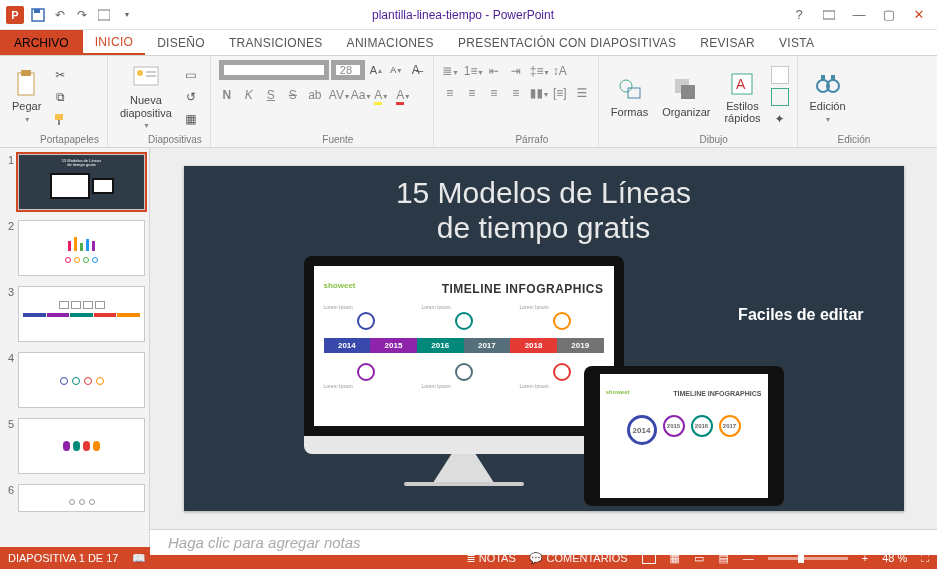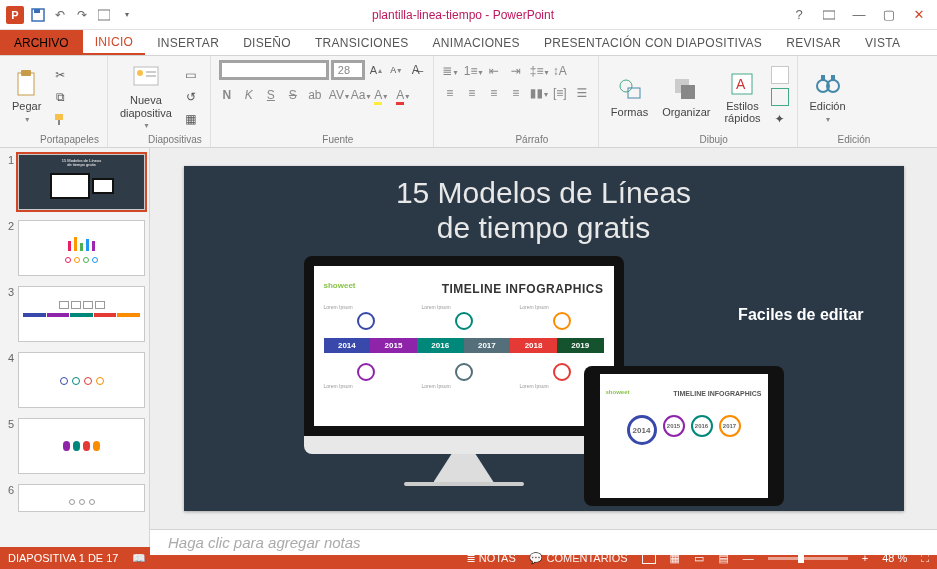--- a/index.html
+++ b/index.html
@@ -1,38 +1,38 @@
 <!DOCTYPE html>
 <html><head>
 <meta charset="utf-8">
 <style>
 * { margin: 0; padding: 0; box-sizing: border-box; font-family: "Segoe UI", Tahoma, sans-serif; }
 html, body { width: 937px; height: 569px; overflow: hidden; background: #fff; }
 .titlebar { height: 30px; background: #fff; display: flex; align-items: center; border-bottom: 1px solid #e1e1e1; font-size: 12px; }
 .qat { display: flex; align-items: center; gap: 6px; padding: 0 6px; }
 .qat .pp-logo { width: 18px; height: 18px; background: #d24726; color: #fff; display: flex; align-items:center; justify-content:center; font-weight:bold; font-size:11px; border-radius:2px;}
 .qat .ico { width: 16px; height: 16px; display:flex; align-items:center; justify-content:center; color:#666; cursor:pointer; }
-.title-text { flex: 1; text-align: center; color: #be185d; }
+.title-text { flex: 1; text-align: center; color: #4c1d95; }
 .winctl { display: flex; gap: 2px; padding-right: 4px; }
 .winctl .wbtn { width: 28px; height: 22px; display:flex; align-items:center; justify-content:center; color:#666; cursor:pointer; font-size:13px;}
 .tabstrip { height: 26px; display: flex; align-items: stretch; border-bottom: 1px solid #d4d4d4; font-size: 12px; }
 .tab-file { background: #d24726; color: #000000; padding: 0 14px; display:flex; align-items:center; cursor:pointer; font-size:12px;}
 .tab { padding: 0 12px; display:flex; align-items:center; color:#555; cursor:pointer; letter-spacing: .3px;}
 .tab.active { color: #d24726; border-bottom: 2px solid #d24726; }
 .ribbon { height: 92px; background: #f5f5f5; border-bottom: 1px solid #d4d4d4; display: flex; }
 .rgroup { border-right: 1px solid #e0e0e0; padding: 4px 8px 2px 8px; display:flex; flex-direction:column; justify-content:space-between; }
 .rgroup .glabel { text-align:center; font-size: 10px; color: #777; margin-left: 32px; }
 .rgroup .gbody { flex:1; display:flex; align-items:center; gap:6px; }
 .bigbtn { display:flex; flex-direction:column; align-items:center; gap:2px; cursor:pointer; padding:2px 4px; }
 .bigbtn .bico { width:28px; height:28px; display:flex; align-items:center; justify-content:center; }
 .bigbtn .blbl { font-size:11px; color:#444; text-align:center; line-height:1.1; }
 .smallstack { display:flex; flex-direction:column; gap:4px; }
 .smallbtn { width:18px; height:18px; display:flex; align-items:center; justify-content:center; cursor:pointer; color:#555; font-size:12px;}
 .fontbox { display:flex; align-items:center; gap:2px; }
-.combo { height:20px; border:3px solid #a3a3a3; background:#fff; display:flex; align-items:center; padding:0 4px; font-size:11px; color:#888; }
+.combo { height:20px; border:5px solid #a3a3a3; background:#fff; display:flex; align-items:center; padding:0 4px; font-size:11px; color:#888; }
 .fmt-row { display:flex; gap:6px; align-items:center; margin-top:4px; }
 .fmt { font-size:12px; color:#888; cursor:pointer; width:16px; text-align:center;}
 .colorwell { width:22px; height:18px; border:1px solid #c8c8c8; display:inline-block; }
 .dd { font-size:8px; color:#888; margin-left:1px;}
 .workarea { display:flex; height: calc(569px - 30px - 26px - 92px - 22px); }
 .thumbs { width: 150px; background:#f3f3f3; border-right:1px solid #d4d4d4; overflow-y:auto; padding:6px 4px; }
 .thumb-row { display:flex; align-items:flex-start; gap:4px; margin-bottom:10px; }
 .thumb-num { width:10px; font-size:11px; color:#666; text-align:right; }
 .thumb { flex:1; height:56px; background:#fff; border:1px solid #c8c8c8; padding:4px; display:flex; flex-direction:column; font-size:5px; color:#888; }
 .thumb.sel { outline:2px solid #d24726; }
@@ -107,21 +107,20 @@
       </div>
     <div class="wbtn">—</div>
     <div class="wbtn">▢</div>
     <div class="wbtn" style="color:#d24726;">✕</div>
   </div>
 </div>
 
 <div class="tabstrip">
   <div class="tab-file">ARCHIVO</div>
   <div class="tab active">INICIO</div>
-  <div class="tab">INSERTAR</div>
   <div class="tab">DISEÑO</div>
   <div class="tab">TRANSICIONES</div>
   <div class="tab">ANIMACIONES</div>
   <div class="tab">PRESENTACIÓN CON DIAPOSITIVAS</div>
   <div class="tab">REVISAR</div>
   <div class="tab">VISTA</div>
 </div>
 
 <div class="ribbon">
   <div class="rgroup">
@@ -391,21 +390,21 @@
                   <div>Lorem Ipsum</div>
                   <div class="circ" style="border-color:#fb8c00;"></div>
                 </div>
             </div>
             <div class="yr-row">
               <div class="yr" style="background:#3949ab">2014</div>
               <div class="yr" style="background:#8e24aa">2015</div>
               <div class="yr" style="background:#00897b">2016</div>
               <div class="yr" style="background:#546e7a">2017</div>
               <div class="yr" style="background:#e53935">2018</div>
-              <div class="yr" style="background:#14532d">2019</div>
+              <div class="yr" style="background:#737373">2019</div>
             </div>
             <div class="info-row">
               <div class="info-item">
                   <div class="circ" style="border-color:#8e24aa;"></div>
                   <div>Lorem Ipsum</div>
                 </div>
               <div class="info-item">
                   <div class="circ" style="border-color:#546e7a;"></div>
                   <div>Lorem Ipsum</div>
                 </div>

